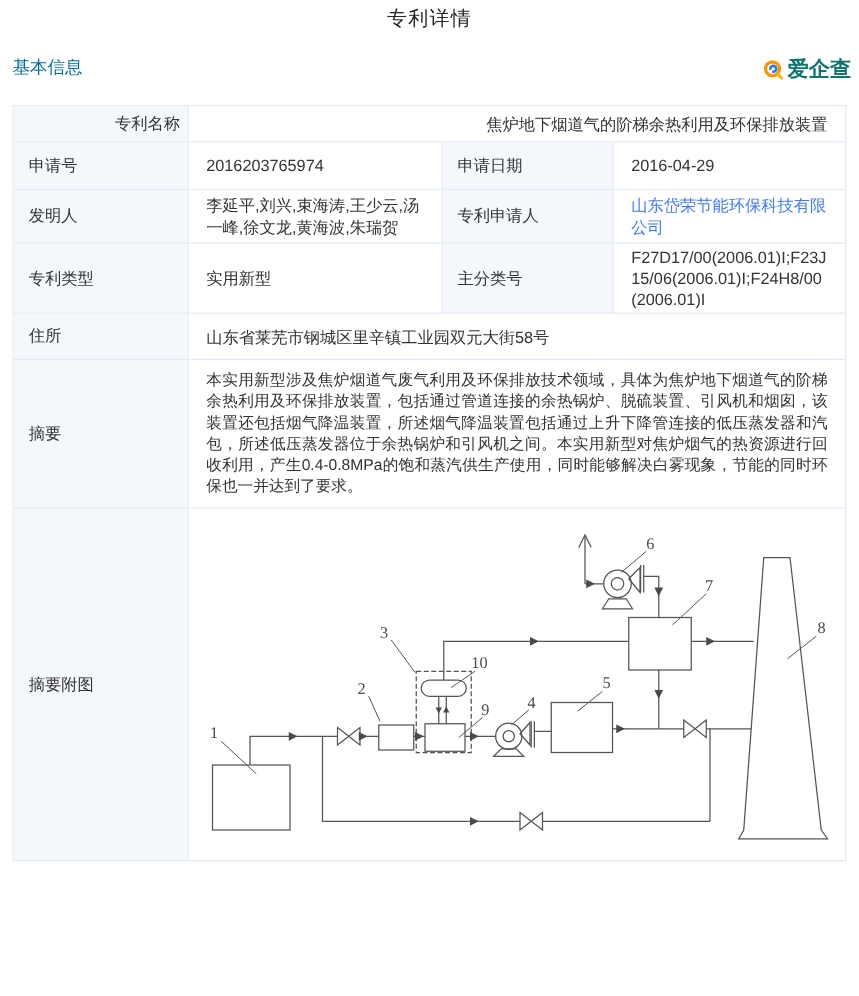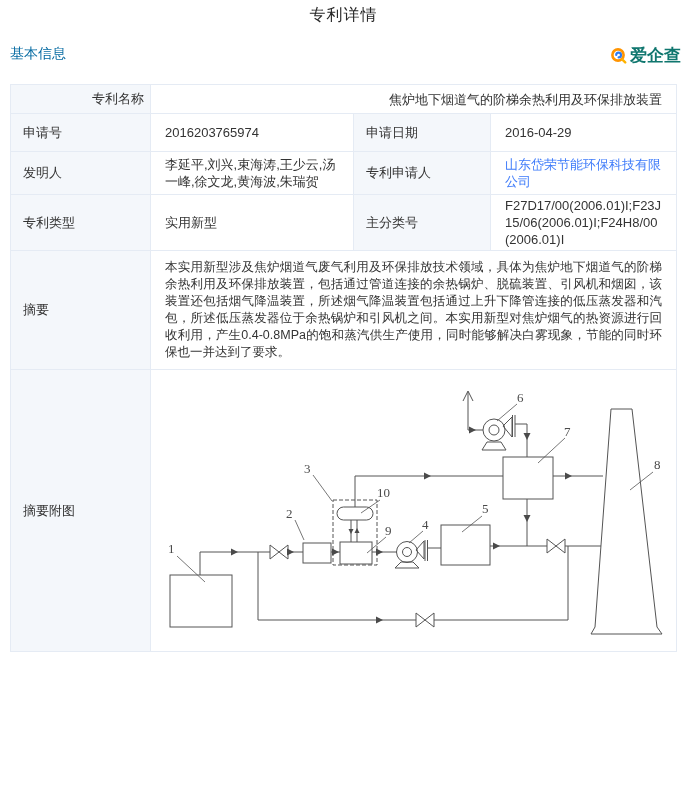--- a/index.html
+++ b/index.html
@@ -65,20 +65,24 @@
     <td class="lbl">发明人</td>
     <td class="val">李延平,刘兴,束海涛,王少云,汤一峰,徐文龙,黄海波,朱瑞贺</td>
     <td class="lbl">专利申请人</td>
     <td class="val"><span class="link">山东岱荣节能环保科技有限公司</span></td>
   </tr>
   <tr class="r6">
     <td class="lbl">专利类型</td>
     <td class="val">实用新型</td>
     <td class="lbl">主分类号</td>
     <td class="val">F27D17/00(2006.01)I;F23J15/06(2006.01)I;F24H8/00(2006.01)I</td>
+  </tr>
+  <tr class="r7">
+    <td class="lbl">住所</td>
+    <td class="val" colspan="3">山东省莱芜市钢城区里辛镇工业园双元大街58号</td>
   </tr>
   <tr class="r9">
     <td class="lbl">摘要</td>
     <td class="val abstract" colspan="3">本实用新型涉及焦炉烟道气废气利用及环保排放技术领域，具体为焦炉地下烟道气的阶梯余热利用及环保排放装置，包括通过管道连接的余热锅炉、脱硫装置、引风机和烟囱，该装置还包括烟气降温装置，所述烟气降温装置包括通过上升下降管连接的低压蒸发器和汽包，所述低压蒸发器位于余热锅炉和引风机之间。本实用新型对焦炉烟气的热资源进行回收利用，产生0.4-0.8MPa的饱和蒸汽供生产使用，同时能够解决白雾现象，节能的同时环保也一并达到了要求。</td>
   </tr>
   <tr class="r10">
     <td class="lbl">摘要附图</td>
     <td class="figcell" colspan="3">
       <svg width="525" height="278" viewBox="0 0 525 278" fill="none" stroke="#545454" stroke-width="1">
 

